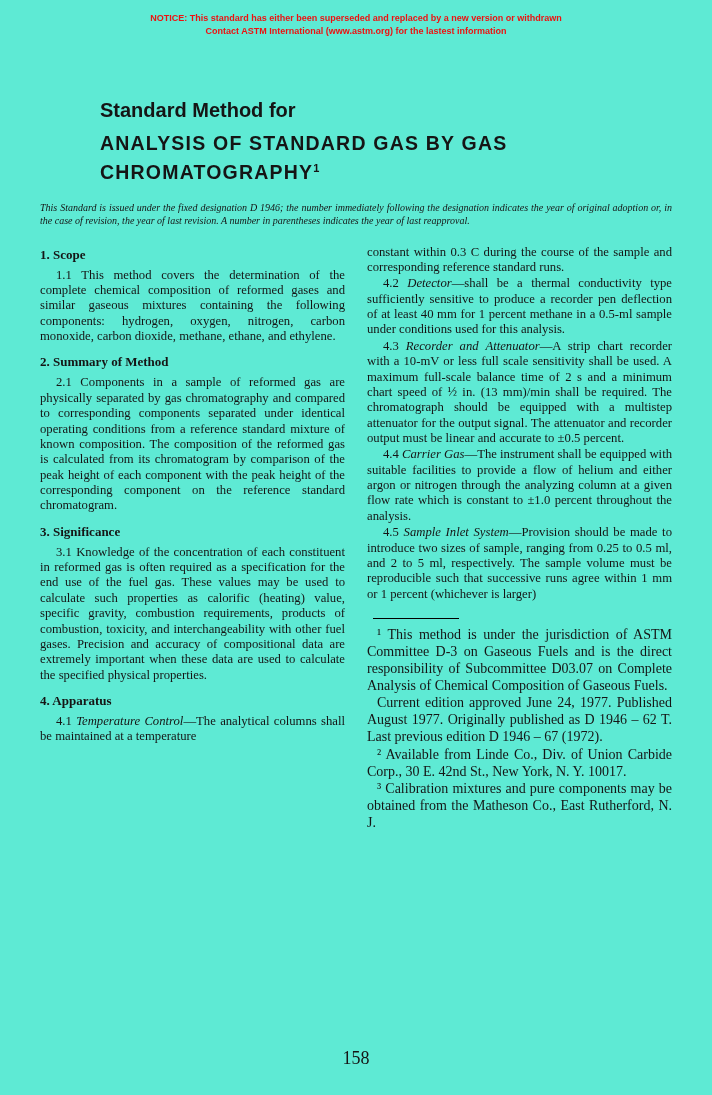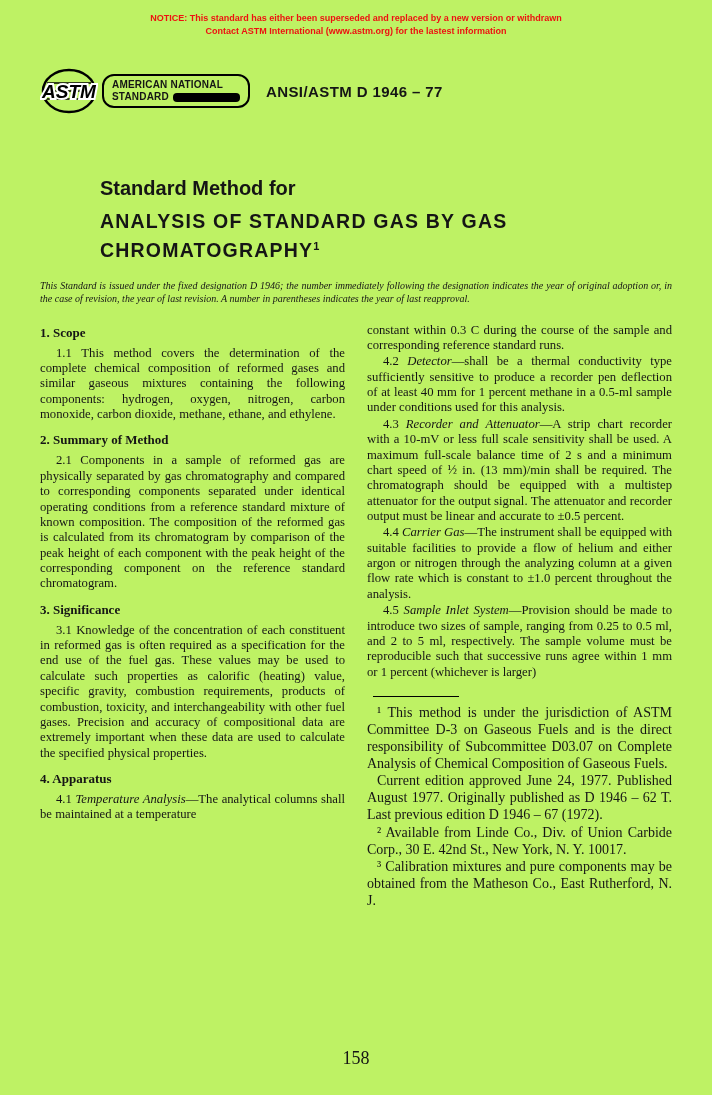--- a/index.html
+++ b/index.html
@@ -1,20 +1,20 @@
 <!DOCTYPE html>
 <html><head>
 <meta charset="utf-8">
 <style>
   html, body { margin: 0; padding: 0; background: #ffffff; }
   .page {
     position: relative;
     width: 712px;
     height: 1095px;
-    background: #bef264;
+    background: #5eead4;
     color: #151515;
     font-family: "Liberation Serif", serif;
     overflow: hidden;
     box-sizing: border-box;
     padding: 8px 40px 0 40px;
   }
   
   .notice {
     margin-top: 4px;
     text-align: center;
@@ -100,60 +100,41 @@
 </head>
 <body>
 
 <div class="page">
 
   <div class="notice">
     <div>NOTICE: This standard has either been superseded and replaced by a new version or withdrawn</div>
     <div>Contact ASTM International (www.astm.org) for the lastest information</div>
   </div>
 
-  <div class="header-row">
-    <div class="astm-logo">
-      <svg width="58" height="48" viewBox="0 0 58 48">
-        <ellipse cx="29" cy="24" rx="26" ry="21" fill="none" stroke="#000" stroke-width="2.5"></ellipse>
-        <line x1="7" y1="16" x2="51" y2="16" stroke="#000" stroke-width="1.6"></line>
-        <line x1="3" y1="24" x2="55" y2="24" stroke="#000" stroke-width="1.6"></line>
-        <line x1="7" y1="32" x2="51" y2="32" stroke="#000" stroke-width="1.6"></line>
-        <text x="29" y="31" text-anchor="middle" font-size="19" font-weight="bold" font-style="italic" font-family="'Liberation Sans',sans-serif" fill="#000" stroke="#fff" stroke-width="4" paint-order="stroke">ASTM</text>
-      </svg>
-    </div>
-    <div class="ansi-badge">
-      <div>AMERICAN NATIONAL</div>
-      <div class="badge-row">
-        <span>STANDARD</span>
-        <span class="badge-bar"></span>
-      </div>
-    </div>
-    <div class="designation">ANSI/ASTM  D 1946 – 77</div>
-  </div>
 
   <div class="title-block">
     <div class="kicker">Standard Method for</div>
     <h1 class="main-title"><span>ANALYSIS OF STANDARD GAS BY GAS</span><br>
       <span>CHROMATOGRAPHY</span><sup>1</sup>
     </h1>
   </div>
 
   <p class="issuance">This Standard is issued under the fixed designation D 1946; the number immediately following the designation indicates the year of original adoption or, in the case of revision, the year of last revision. A number in parentheses indicates the year of last reapproval.</p>
 
   <div class="columns">
 
     <div class="col">
       <h2 class="sec-head first">1.  Scope</h2>
       <p class="para">1.1 This method covers the determination of the complete chemical composition of reformed gases and similar gaseous mixtures containing the following components: hydrogen, oxygen, nitrogen, carbon monoxide, carbon dioxide, methane, ethane, and ethylene.</p>
       <h2 class="sec-head">2.  Summary of Method</h2>
       <p class="para">2.1 Components in a sample of reformed gas are physically separated by gas chromatography and compared to corresponding components separated under identical operating conditions from a reference standard mixture of known composition. The composition of the reformed gas is calculated from its chromatogram by comparison of the peak height of each component with the peak height of the corresponding component on the reference standard chromatogram.</p>
       <h2 class="sec-head">3.  Significance</h2>
       <p class="para">3.1 Knowledge of the concentration of each constituent in reformed gas is often required as a specification for the end use of the fuel gas. These values may be used to calculate such properties as calorific (heating) value, specific gravity, combustion requirements, products of combustion, toxicity, and interchangeability with other fuel gases. Precision and accuracy of compositional data are extremely important when these data are used to calculate the specified physical properties.</p>
       <h2 class="sec-head">4.  Apparatus</h2>
-      <p class="para"><span>4.1 </span><span class="lead">Temperature Analysis</span><span>—The analytical columns shall be maintained at a temperature</span></p>
+      <p class="para"><span>4.1 </span><span class="lead">Temperature Control</span><span>—The analytical columns shall be maintained at a temperature</span></p>
     </div>
 
     <div class="col">
       <p class="para noindent">constant within 0.3 C during the course of the sample and corresponding reference standard runs.</p>
       <p class="para"><span>4.2 </span><span class="lead">Detector</span><span>—shall be a thermal conductivity type sufficiently sensitive to produce a recorder pen deflection of at least 40 mm for 1 percent methane in a 0.5-ml sample under conditions used for this analysis.</span></p>
       <p class="para"><span>4.3 </span><span class="lead">Recorder and Attenuator</span><span>—A strip chart recorder with a 10-mV or less full scale sensitivity shall be used. A maximum full-scale balance time of 2 s and a minimum chart speed of ½ in. (13 mm)/min shall be required. The chromatograph should be equipped with a multistep attenuator for the output signal. The attenuator and recorder output must be linear and accurate to ±0.5 percent.</span></p>
       <p class="para"><span>4.4 </span><span class="lead">Carrier Gas</span><span>—The instrument shall be equipped with suitable facilities to provide a flow of helium and either argon or nitrogen through the analyzing column at a given flow rate which is constant to ±1.0 percent throughout the analysis.</span></p>
       <p class="para"><span>4.5 </span><span class="lead">Sample Inlet System</span><span>—Provision should be made to introduce two sizes of sample, ranging from 0.25 to 0.5 ml, and 2 to 5 ml, respectively. The sample volume must be reproducible such that successive runs agree within 1 mm or 1 percent (whichever is larger)</span></p>
 
       <div class="footnotes">

